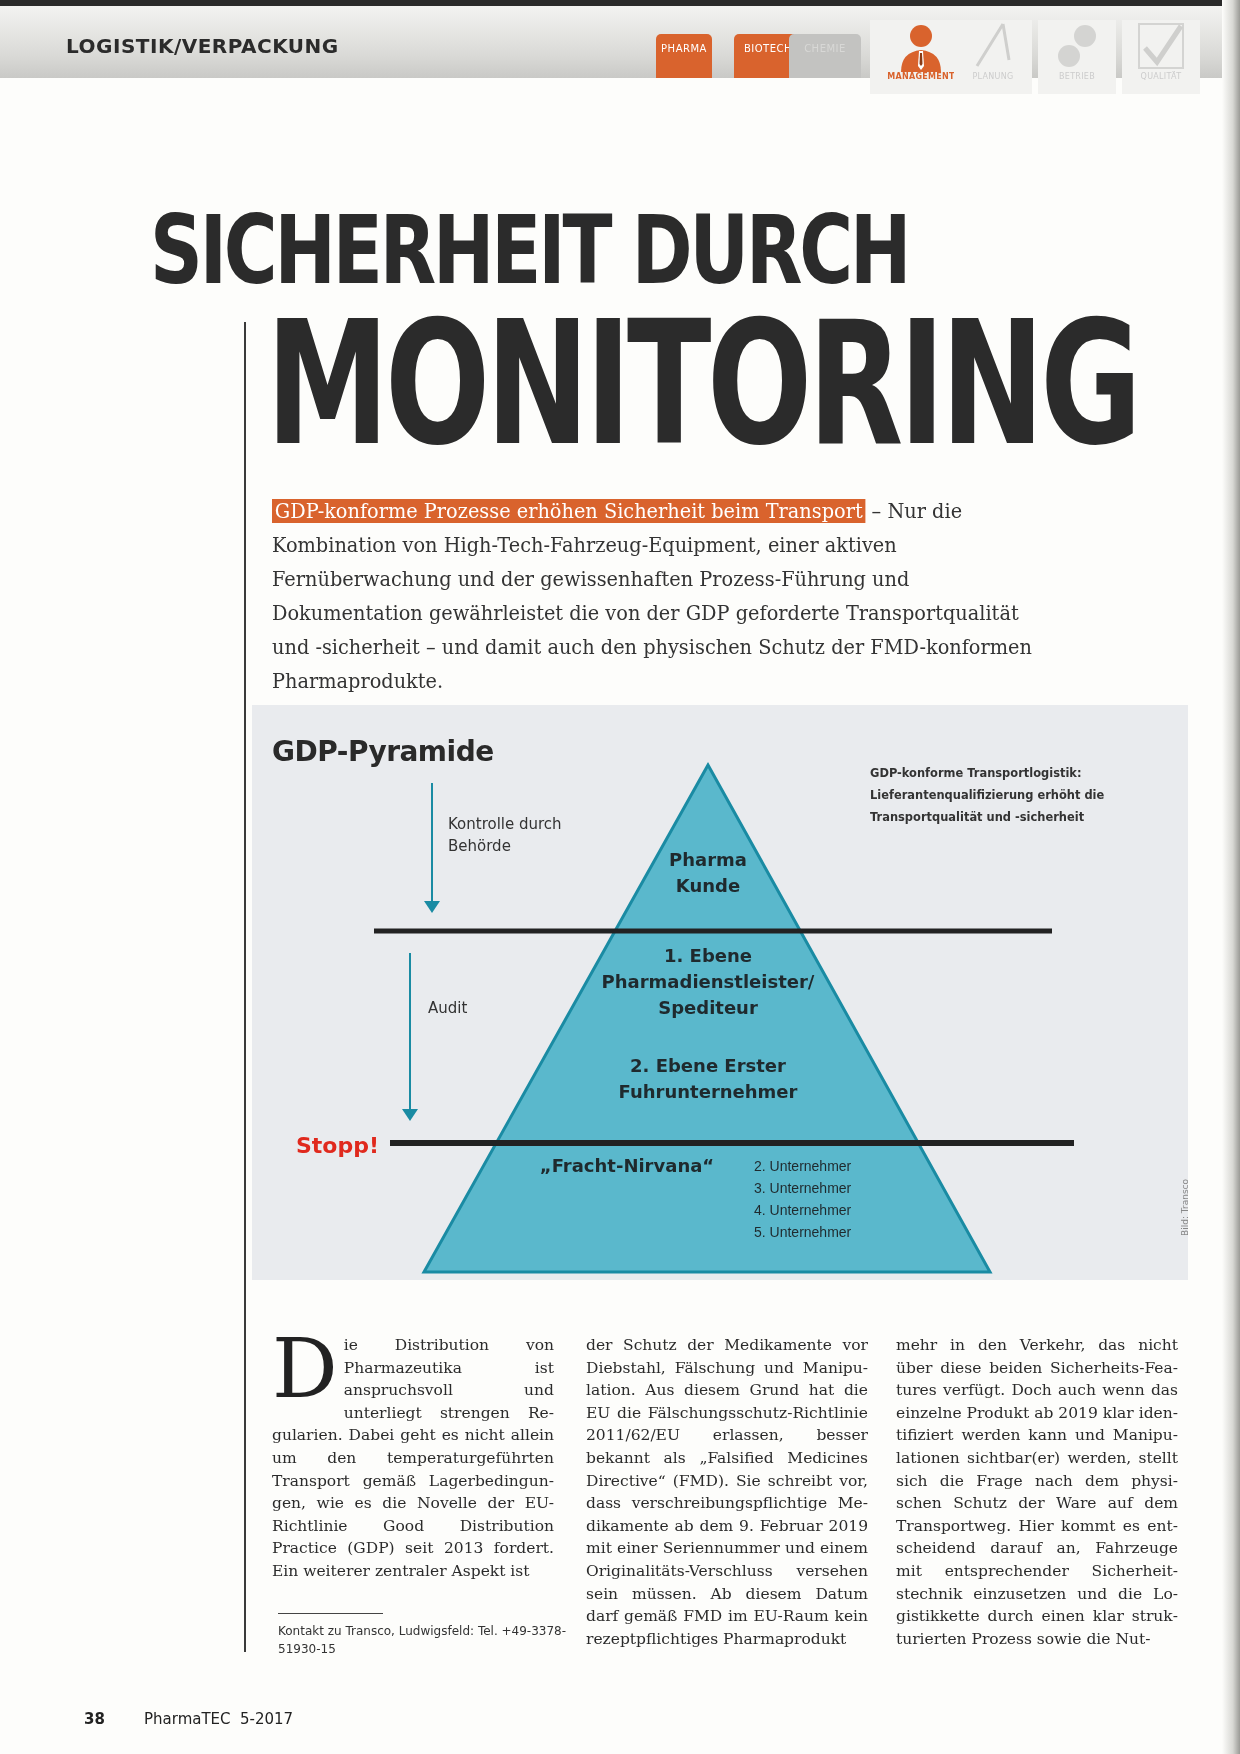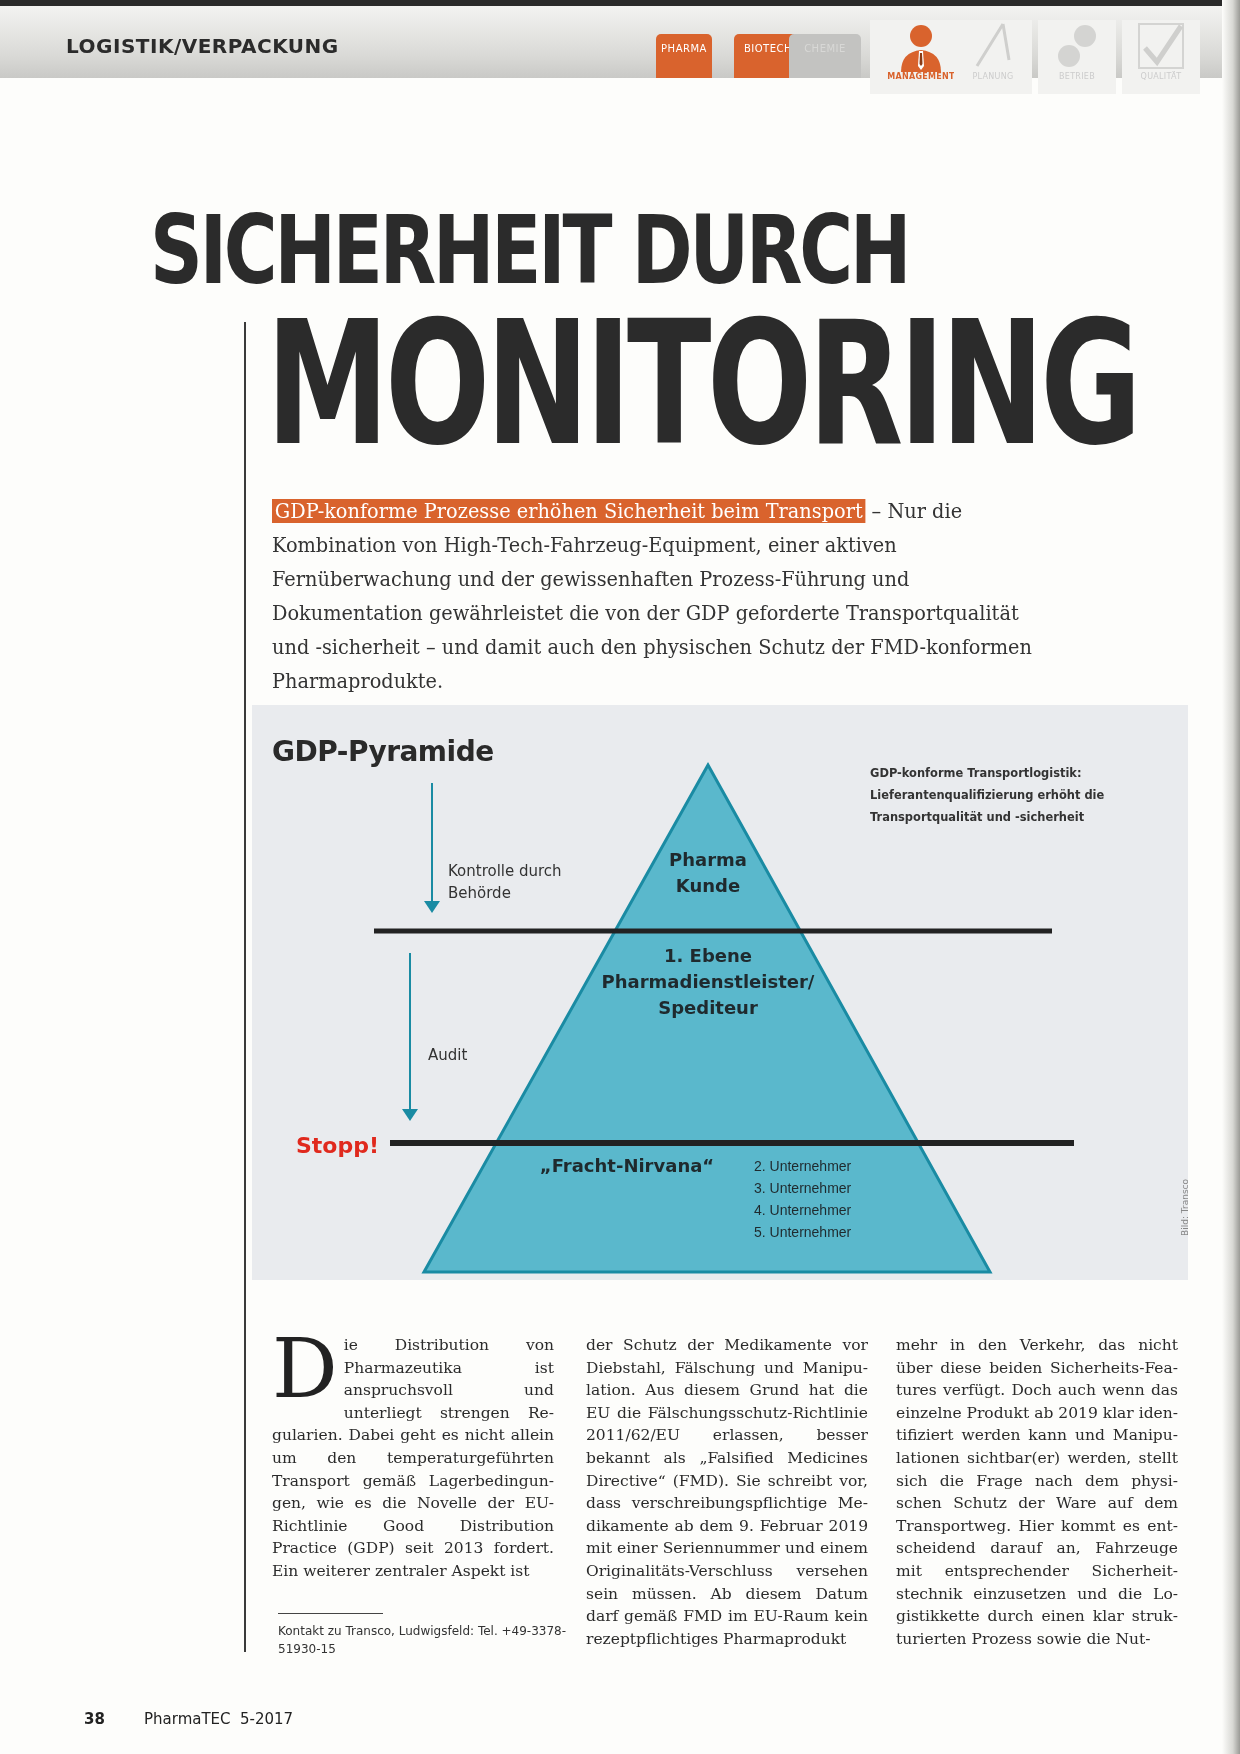--- a/index.html
+++ b/index.html
@@ -39,21 +39,21 @@
   
   .lead { position:absolute; left:272px; top:494px; width:850px; font-size:21px; line-height:34px;
     color:#333; font-family:"DejaVu Serif", serif; transform:scaleX(0.92); transform-origin:left top; }
   .lead .hl { background:#d9632d; color:#fff; padding:0 3px; }
 
   
   .figure { position:absolute; left:252px; top:705px; width:920px; height:575px; background:#e9ebee;padding-left:16px; }
   .figure svg { position:absolute; left:0; top:0; }
   .fig-title { position:absolute; left:20px; top:30px; font-family:"DejaVu Sans", sans-serif; font-weight:bold; font-size:28px; color:#2a2a2a; letter-spacing:-0.5px; }
   .fig-note { position:absolute; left:618px; top:57px; width:290px; font-family:"DejaVu Sans", sans-serif; font-weight:bold; font-size:13px; line-height:22px; color:#333; transform:scaleX(0.88); transform-origin:left top; }
-  .fig-lbl { position:absolute; font-family:"DejaVu Sans", sans-serif; font-size:15px; color:#333; line-height:22px;margin-top:47px; }
+  .fig-lbl { position:absolute; font-family:"DejaVu Sans", sans-serif; font-size:15px; color:#333; line-height:22px; }
   .pyr-lbl { position:absolute; font-family:"DejaVu Sans", sans-serif; font-weight:bold; font-size:18px; color:#1f2a2e; text-align:center; line-height:26px; }
   .stopp { position:absolute; left:44px; top:428px; font-family:"DejaVu Sans", sans-serif; font-weight:bold; font-size:22px; color:#e0291d; }
   .unt { position:absolute; left:502px; top:450px; font-family:Liberation Sans, sans-serif; font-size:14px; line-height:22px; color:#1f2a2e; }
   .credit { position:absolute; left:1180px; top:1236px; font-family:"DejaVu Sans", sans-serif; font-size:9px; color:#888; transform:rotate(-90deg); transform-origin:left top; white-space:nowrap; }
 
   
   .col { position:absolute; top:1334px; width:282px; font-size:15.5px; line-height:22.6px; color:#2b2b2b; text-align:justify; hyphens:manual; }
   .col1 { left:272px; }
   .col2 { left:586px; }
   .col3 { left:896px; }
@@ -134,20 +134,21 @@
     <polygon points="172,196 188,196 180,208" fill="#1a8ba3"></polygon>
     <line x1="158" y1="248" x2="158" y2="406" stroke="#1a8ba3" stroke-width="2"></line>
     <polygon points="150,404 166,404 158,416" fill="#1a8ba3"></polygon>
   </svg>
   <div class="fig-title">GDP-Pyramide</div>
   <div class="fig-note">GDP-konforme Transportlogistik: Lieferantenqualifizierung erhöht die Transportqualität und -sicherheit</div>
   <div class="fig-lbl" style="left:196px;top:108px;width:120px;">Kontrolle durch Behörde</div>
   <div class="fig-lbl" style="left:176px;top:292px;">Audit</div>
   <div class="pyr-lbl" style="left:386px;top:142px;width:140px;">Pharma Kunde</div>
   <div class="pyr-lbl" style="left:326px;top:238px;width:260px;">1. Ebene Pharmadienstleister/ Spediteur</div>
+  <div class="pyr-lbl" style="left:296px;top:348px;width:320px;">2. Ebene Erster Fuhrunternehmer</div>
   <div class="pyr-lbl" style="left:270px;top:448px;width:210px;">„Fracht-Nirvana“</div>
   <div class="stopp">Stopp!</div>
   <div class="unt">
     <div>2. Unternehmer</div>
     <div>3. Unternehmer</div>
     <div>4. Unternehmer</div>
     <div>5. Unternehmer</div>
   </div>
 </div>
 <div class="credit">Bild: Transco</div>

